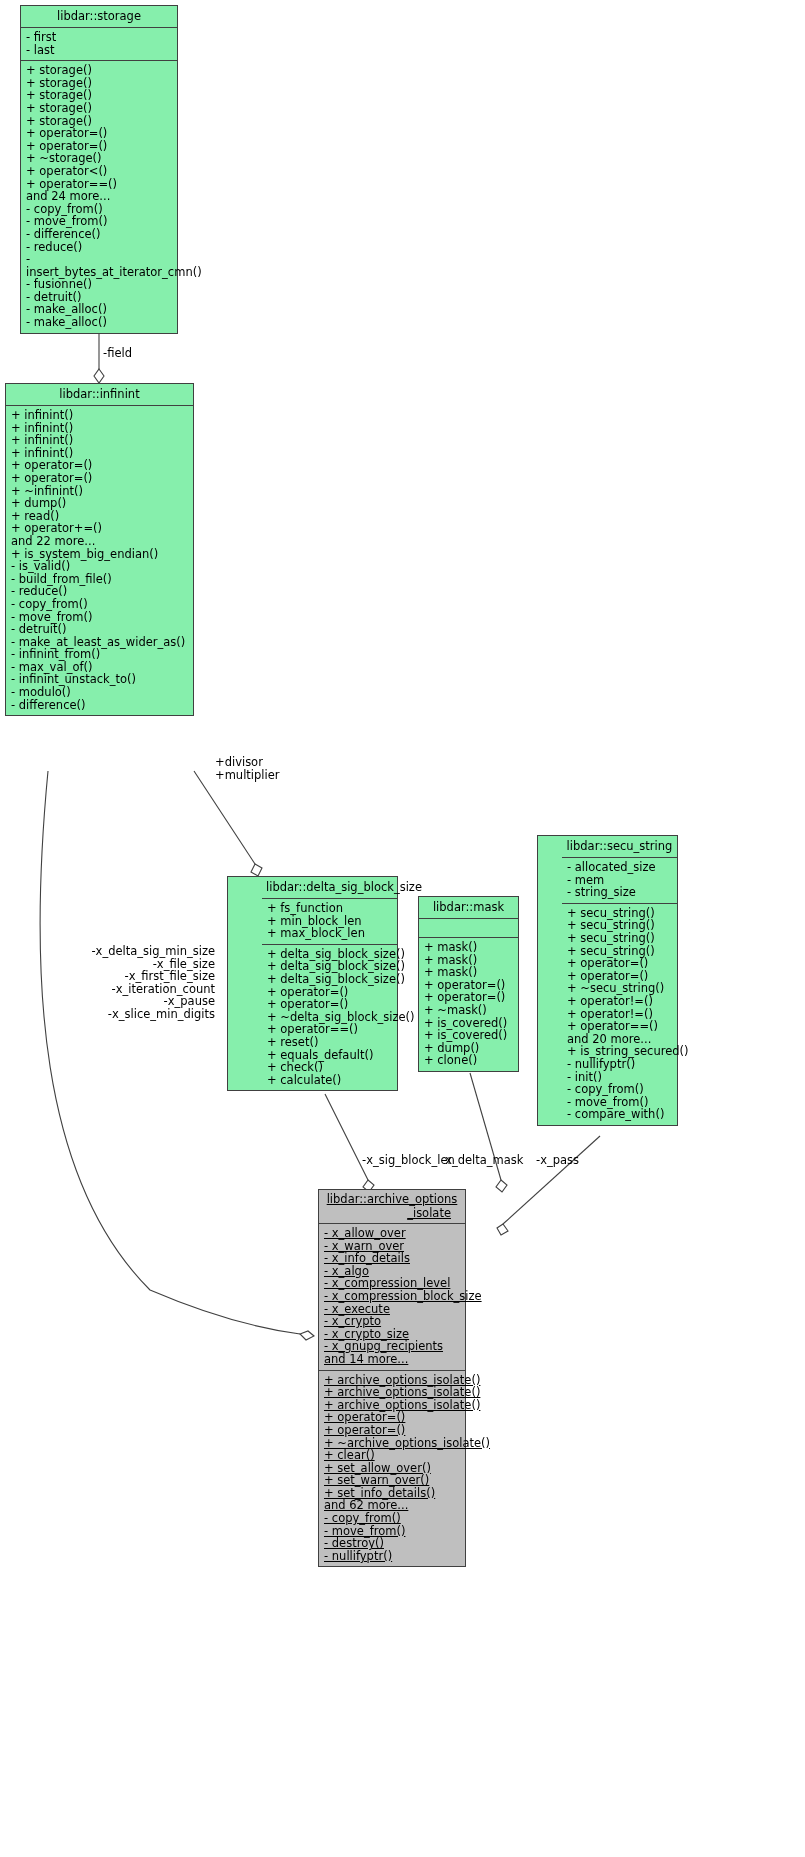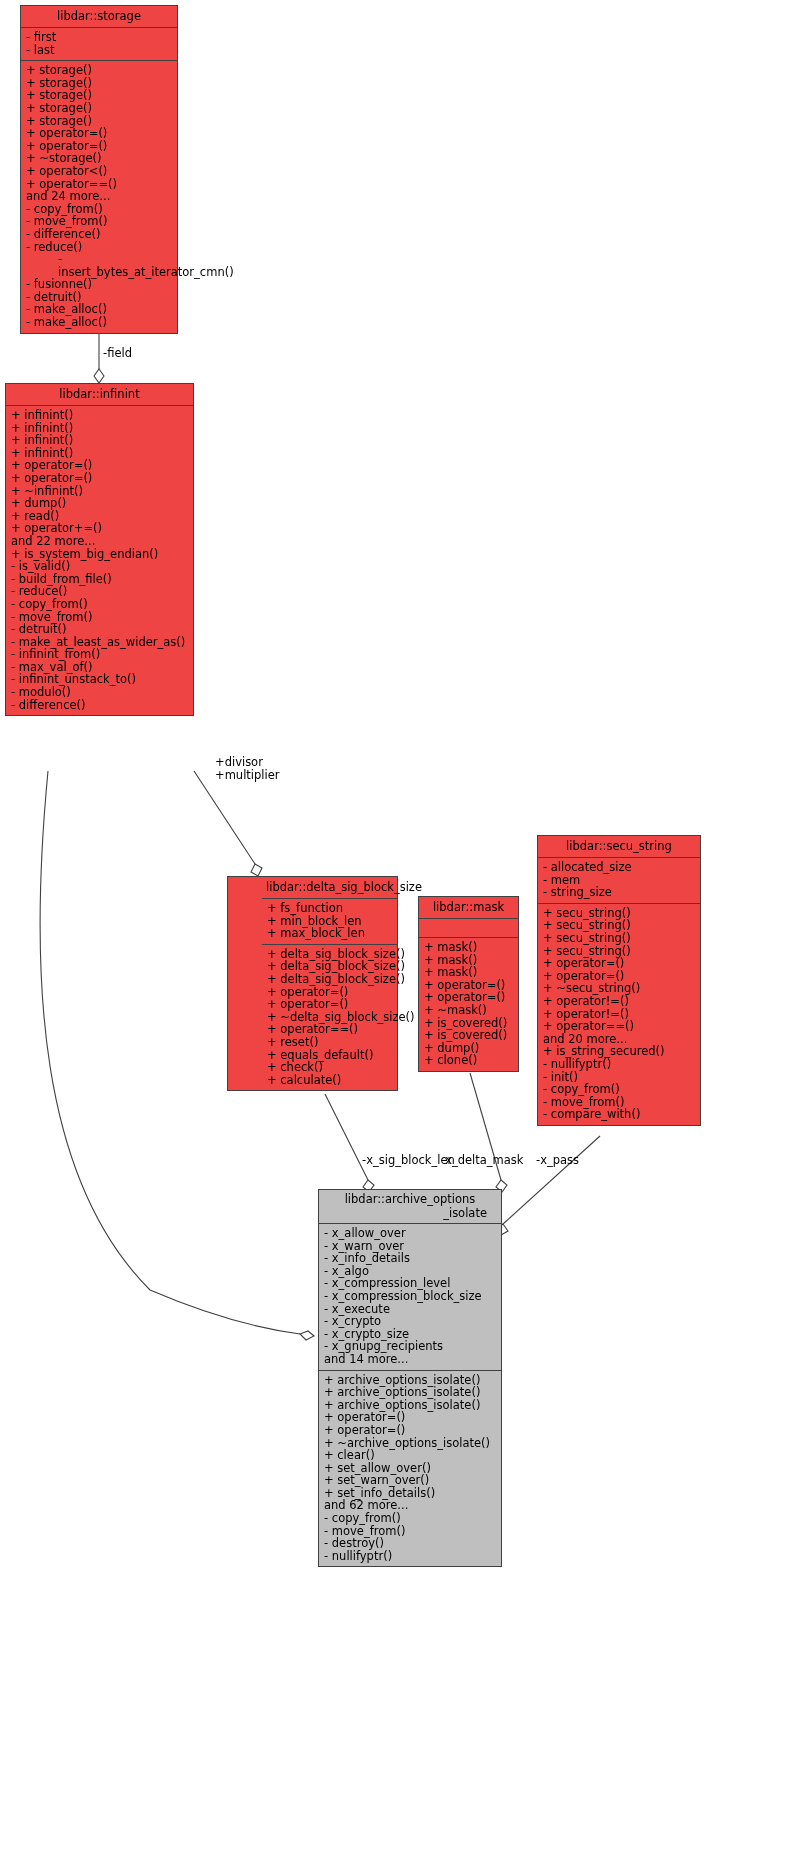--- a/index.html
+++ b/index.html
@@ -3,29 +3,29 @@
 <meta charset="utf-8">
 <style>
   html,body{margin:0;padding:0;background:#ffffff;}
   body{width:805px;height:1857px;position:relative;
        font-family:"DejaVu Sans","Liberation Sans",sans-serif;
        -webkit-font-smoothing:none;}
   .diagram{position:relative;width:805px;height:1857px;overflow:hidden;}
   svg.edges{position:absolute;left:0;top:0;width:805px;height:1857px;}
 
   .node{position:absolute;box-sizing:border-box;border:1px solid #404040;
-        background:#ef4444;}
+        background:#86efac;}
   .node.hl{background:#bfbfbf;}
   .node .title{text-align:center;font-size:11.5px;line-height:14px;
         padding:3px 4px 4px 4px;border-bottom:1px solid #404040;color:#000;}
   .node .title.two{padding:2px 4px 3px 4px;}
   .node .attrs{border-bottom:1px solid #404040;padding:3px 4px 4px 5px;}
   .node .ops{padding:3px 4px 4px 5px;}
   .node .row{font-size:11.5px;line-height:12.6px;color:#000;white-space:pre;}
-  .node .row.wrap{white-space:normal;margin-left:32px;}
+  .node .row.wrap{white-space:normal;}
 
   .edgelabel{position:absolute;font-size:11.5px;line-height:12.6px;color:#000;
         white-space:pre;}
   .edgelabel.right{text-align:right;}
 </style>
 </head>
 <body>
 
 <div class="diagram">
 
@@ -147,21 +147,21 @@
       <div class="row">+ operator=()</div>
       <div class="row">+ operator=()</div>
       <div class="row">+ ~mask()</div>
       <div class="row">+ is_covered()</div>
       <div class="row">+ is_covered()</div>
       <div class="row">+ dump()</div>
       <div class="row">+ clone()</div>
     </div>
   </div>
 
-  <div class="node" style="left:537px; top:835px; width:164px;">
+  <div class="node" style="left:537px; top:835px; width:141px;padding-left:24px;">
     <div class="title">libdar::secu_string</div>
     <div class="attrs">
       <div class="row">- allocated_size</div>
       <div class="row">- mem</div>
       <div class="row">- string_size</div>
     </div>
     <div class="ops">
       <div class="row">+ secu_string()</div>
       <div class="row">+ secu_string()</div>
       <div class="row">+ secu_string()</div>
@@ -175,21 +175,21 @@
       <div class="row">and 20 more...</div>
       <div class="row">+ is_string_secured()</div>
       <div class="row">- nullifyptr()</div>
       <div class="row">- init()</div>
       <div class="row">- copy_from()</div>
       <div class="row">- move_from()</div>
       <div class="row">- compare_with()</div>
     </div>
   </div>
 
-  <div class="node hl" style="left:318px; top:1189px; width:184px;">
+  <div class="node hl" style="left:318px; top:1189px; width:148px;text-decoration:underline;">
     <div class="title two">
       <div>libdar::archive_options</div>
       <div style="text-align:right;padding-right:10px;">_isolate</div>
     </div>
     <div class="attrs">
       <div class="row">- x_allow_over</div>
       <div class="row">- x_warn_over</div>
       <div class="row">- x_info_details</div>
       <div class="row">- x_algo</div>
       <div class="row">- x_compression_level</div>
@@ -217,20 +217,26 @@
       <div class="row">- destroy()</div>
       <div class="row">- nullifyptr()</div>
     </div>
   </div>
 
   <div class="edgelabel" style="left:103px; top:347px;">-field</div>
 
   <div class="edgelabel" style="left:215px; top:756px;">+divisor
 +multiplier</div>
 
+  <div class="edgelabel right" style="left:85px; top:945px; width:130px;">-x_delta_sig_min_size
+-x_file_size
+-x_first_file_size
+-x_iteration_count
+-x_pause
+-x_slice_min_digits</div>
 
   <div class="edgelabel" style="left:362px; top:1154px;">-x_sig_block_len</div>
 
   <div class="edgelabel" style="left:441px; top:1154px;">-x_delta_mask</div>
 
   <div class="edgelabel" style="left:536px; top:1154px;">-x_pass</div>
 
 </div>
 
 </body></html>

